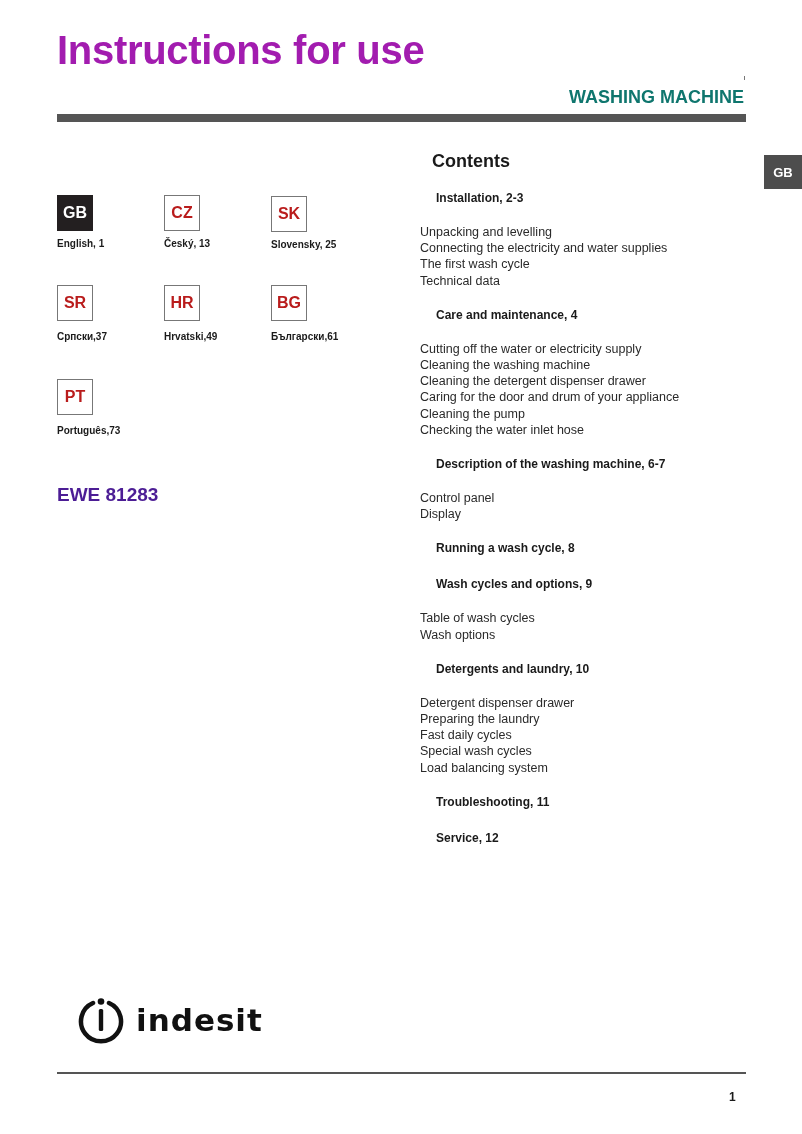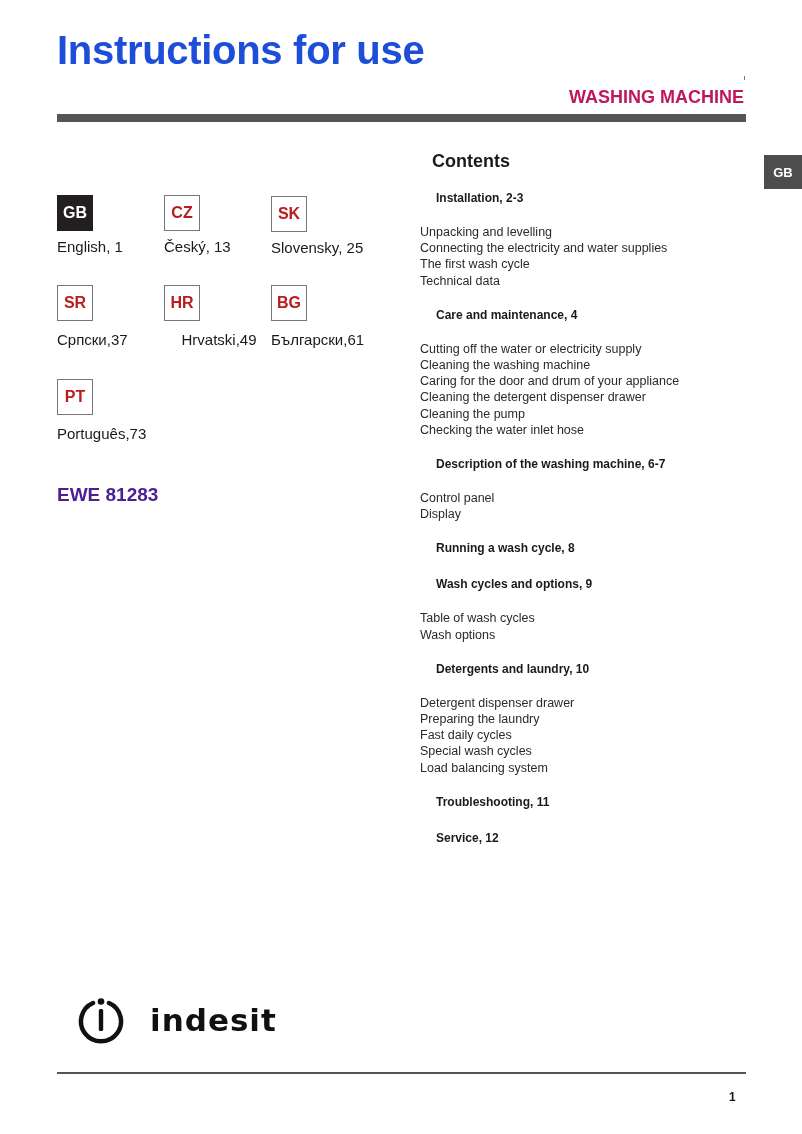--- a/index.html
+++ b/index.html
@@ -1,37 +1,37 @@
 <!DOCTYPE html>
 <html><head>
 <meta charset="utf-8">
 <style>
   html, body { margin: 0; padding: 0; background: #ffffff; }
   body { width: 802px; height: 1134px; position: relative; overflow: hidden;
          font-family: "Liberation Sans", "DejaVu Sans", sans-serif; color: #1a1a1a; }
   .abs { position: absolute; }
-  .title { left: 57px; top: 26px; font-size: 40px; font-weight: bold; letter-spacing: -0.3px; color: #1d4ed8; line-height: 48px; }
-  .subtitle { right: 58px; top: 86px; font-size: 18px; font-weight: bold; color: #be185d; line-height: 22px; }
+  .title { left: 57px; top: 26px; font-size: 40px; font-weight: bold; letter-spacing: -0.3px; color: #a21caf; line-height: 48px; }
+  .subtitle { right: 58px; top: 86px; font-size: 18px; font-weight: bold; color: #0f766e; line-height: 22px; }
   .tick { left: 744px; top: 76px; width: 1px; height: 4px; background: #777; }
   .rule { left: 57px; top: 114px; width: 689px; height: 8px; background: #555555; }
   .side-tab { left: 764px; top: 155px; width: 38px; height: 34px; background: #4d4d4d; color: #fff;
               font-weight: bold; font-size: 13px; display: flex; align-items: center; justify-content: center; }
   .lang { position: absolute; width: 110px; }
   .lang .box { width: 36px; height: 36px; border: 1px solid #777; display: flex; align-items: center; justify-content: center;
                font-weight: bold; font-size: 16px; color: #b91c1c; box-sizing: border-box; }
   .lang .box.active { background: #231f20; color: #fff; border-color: #231f20; }
-  .lang .lbl { margin-top: 7px; font-weight: normal; font-size: 15px; color: #1a1a1a; white-space: nowrap; }
+  .lang .lbl { margin-top: 7px; font-weight: bold; font-size: 10px; color: #1a1a1a; white-space: nowrap; }
   .model { left: 57px; top: 484px; font-size: 19px; font-weight: bold; color: #4c1d95; }
   .contents { left: 420px; top: 150px; width: 340px; }
   .contents h2 { margin: 0 0 12px 12px; font-size: 18px; font-weight: bold; line-height: 22px; }
   .section { margin-bottom: 10px; }
   .section h3 { margin: 16px; font-size: 12px; font-weight: bold; line-height: 20px; white-space: nowrap; }
   .section .item { font-size: 12.5px; line-height: 16.2px; color: #2a2a2a; white-space: nowrap; }
   .logo { left: 76px; top: 995px; display: flex; align-items: center; }
-  .logo-word { font-size: 31px; font-weight: bold; letter-spacing: 1px; margin-left: 24px; color: #111; font-family: "DejaVu Sans", sans-serif; }
+  .logo-word { font-size: 31px; font-weight: bold; letter-spacing: 1px; margin-left: 10px; color: #111; font-family: "DejaVu Sans", sans-serif; }
   .bottom-rule { left: 57px; top: 1072px; width: 689px; height: 2px; background: #555; }
   .pagenum { left: 729px; top: 1090px; font-size: 12px; font-weight: bold; color: #1a1a1a; }
 </style>
 </head>
 <body>
 
 <div class="abs title">Instructions for use</div>
 <div class="abs tick"></div>
 <div class="abs subtitle">WASHING MACHINE</div>
 <div class="abs rule"></div>
@@ -48,21 +48,21 @@
 <div class="lang" style="left:271px; top:196px;">
   <div class="box">SK</div>
   <div class="lbl">Slovensky, 25</div>
 </div>
 <div class="lang" style="left:57px; top:285px;">
   <div class="box">SR</div>
   <div class="lbl" style="margin-top:10px;">Српски,37</div>
 </div>
 <div class="lang" style="left:164px; top:285px;">
   <div class="box">HR</div>
-  <div class="lbl" style="margin-top:10px;text-align:center;">Hrvatski,49</div>
+  <div class="lbl" style="margin-top:10px;">Hrvatski,49</div>
 </div>
 <div class="lang" style="left:271px; top:285px;">
   <div class="box">BG</div>
   <div class="lbl" style="margin-top:10px;">Български,61</div>
 </div>
 <div class="lang" style="left:57px; top:379px;">
   <div class="box">PT</div>
   <div class="lbl" style="margin-top:10px;">Português,73</div>
 </div>
 
@@ -76,22 +76,22 @@
     <div class="item">Unpacking and levelling</div>
     <div class="item">Connecting the electricity and water supplies</div>
     <div class="item">The first wash cycle</div>
     <div class="item">Technical data</div>
   </div>
 
   <div class="section">
     <h3>Care and maintenance, 4</h3>
     <div class="item">Cutting off the water or electricity supply</div>
     <div class="item">Cleaning the washing machine</div>
+    <div class="item">Cleaning the detergent dispenser drawer</div>
     <div class="item">Caring for the door and drum of your appliance</div>
-    <div class="item">Cleaning the detergent dispenser drawer</div>
     <div class="item">Cleaning the pump</div>
     <div class="item">Checking the water inlet hose</div>
   </div>
 
 
   <div class="section">
     <h3>Description of the washing machine, 6-7</h3>
     <div class="item">Control panel</div>
     <div class="item">Display</div>
   </div>

